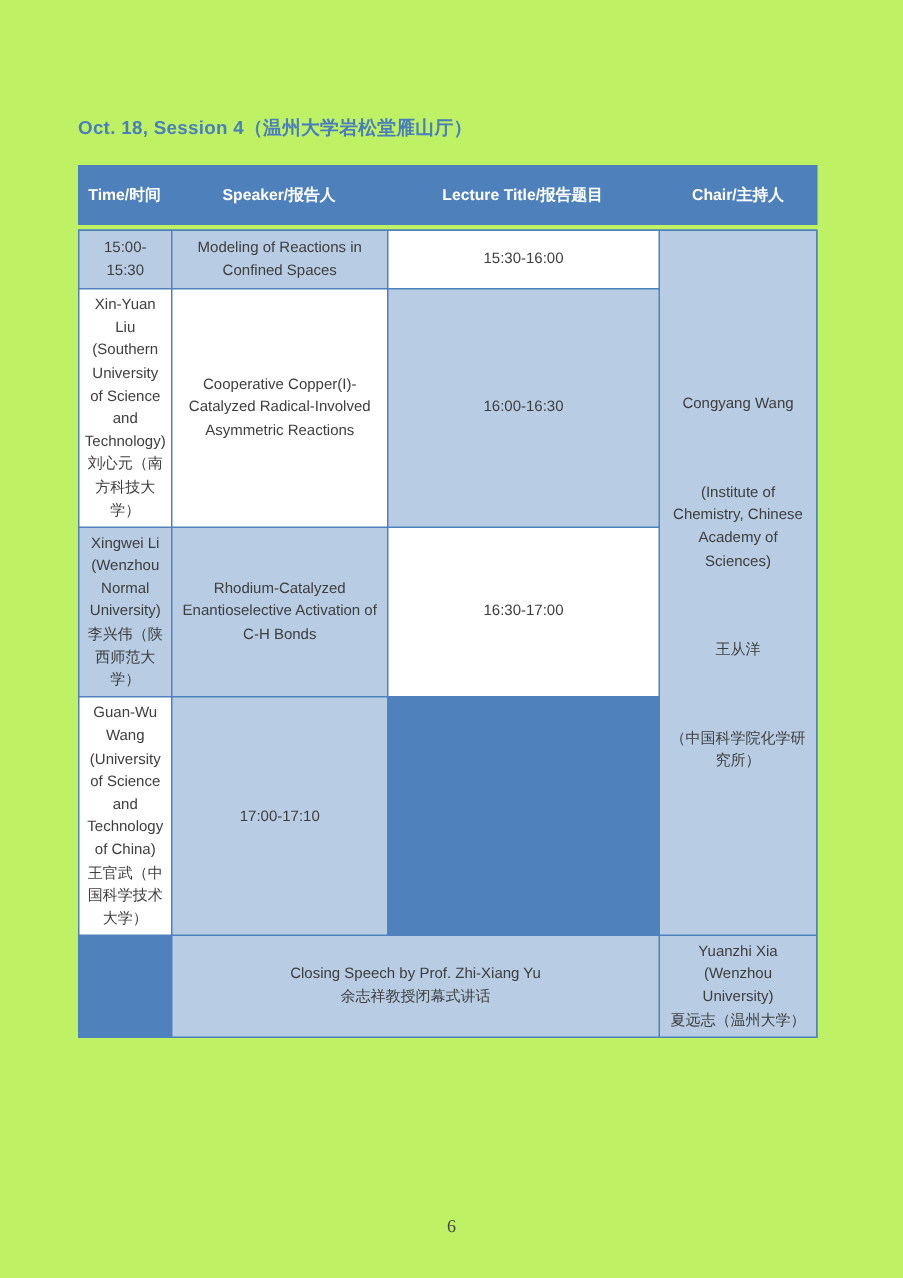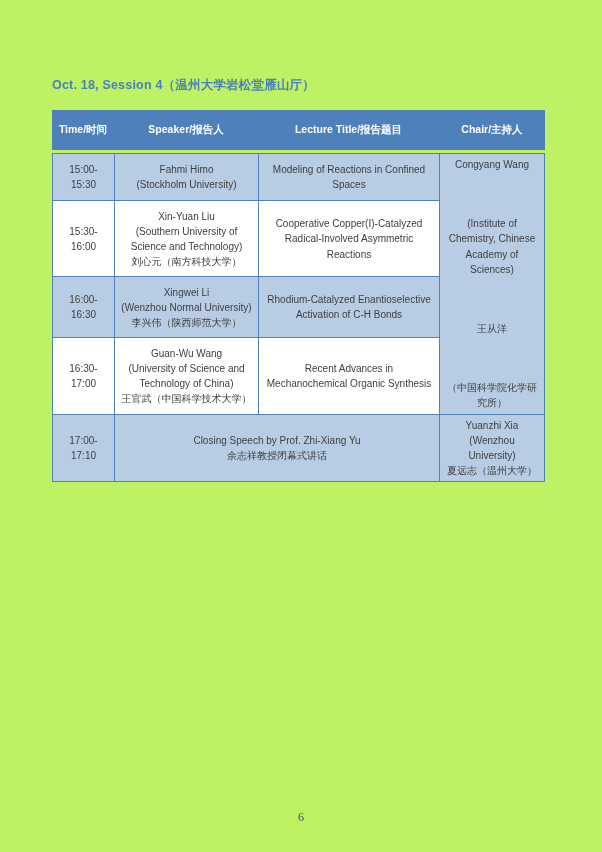--- a/index.html
+++ b/index.html
@@ -105,24 +105,20 @@
       <div class="th">Time/时间</div>
       <div class="th">Speaker/报告人</div>
       <div class="th">Lecture Title/报告题目</div>
       <div class="th">Chair/主持人</div>
     </div>
 
     <div class="tbody">
 
       <div class="cell light">15:00-15:30</div>
       <div class="cell light">
-        <span class="ln">Fahmi Himo</span>
-        <span class="ln">(Stockholm University)</span>
-      </div>
-      <div class="cell light">
         <span class="ln">Modeling of Reactions in Confined Spaces</span>
       </div>
       <div class="cell light chair-span">
         <span class="ln">Congyang Wang</span>
         <span class="ln">(Institute of Chemistry, Chinese Academy of Sciences)</span>
         <span class="ln">王从洋</span>
         <span class="ln">（中国科学院化学研究所）</span>
       </div>
 
       <div class="cell white">15:30-16:00</div>
@@ -144,23 +140,20 @@
       <div class="cell light">
         <span class="ln">Rhodium-Catalyzed Enantioselective Activation of C-H Bonds</span>
       </div>
 
       <div class="cell white">16:30-17:00</div>
       <div class="cell white">
         <span class="ln">Guan-Wu Wang</span>
         <span class="ln">(University of Science and Technology of China)</span>
         <span class="ln">王官武（中国科学技术大学）</span>
       </div>
-      <div class="cell white">
-        <span class="ln">Recent Advances in Mechanochemical Organic Synthesis</span>
-      </div>
 
       <div class="cell light">17:00-17:10</div>
       <div class="cell light closing-span">
         <span class="ln">Closing Speech by Prof. Zhi-Xiang Yu</span>
         <span class="ln">余志祥教授闭幕式讲话</span>
       </div>
       <div class="cell light">
         <span class="ln">Yuanzhi Xia</span>
         <span class="ln">(Wenzhou University)</span>
         <span class="ln">夏远志（温州大学）</span>

